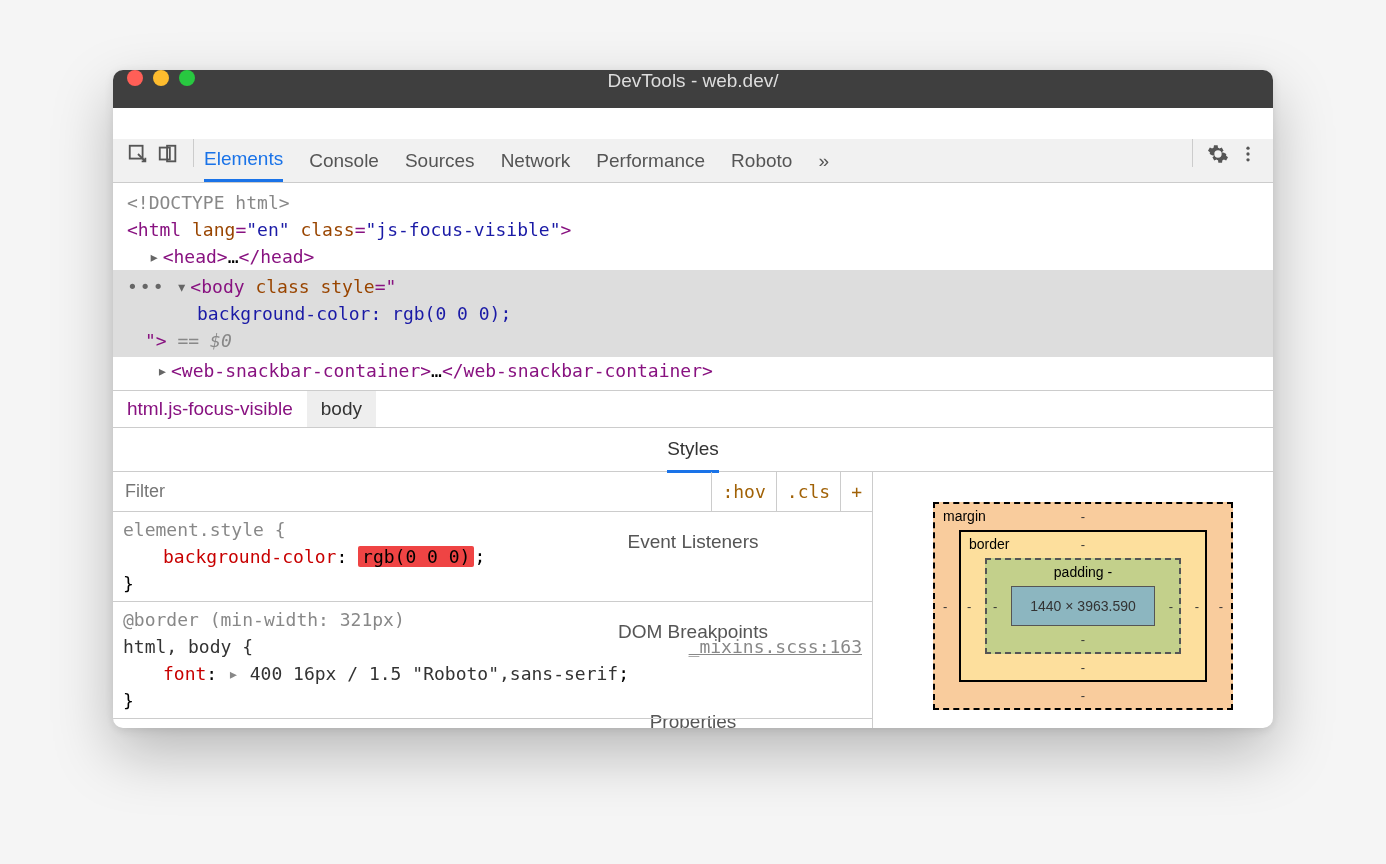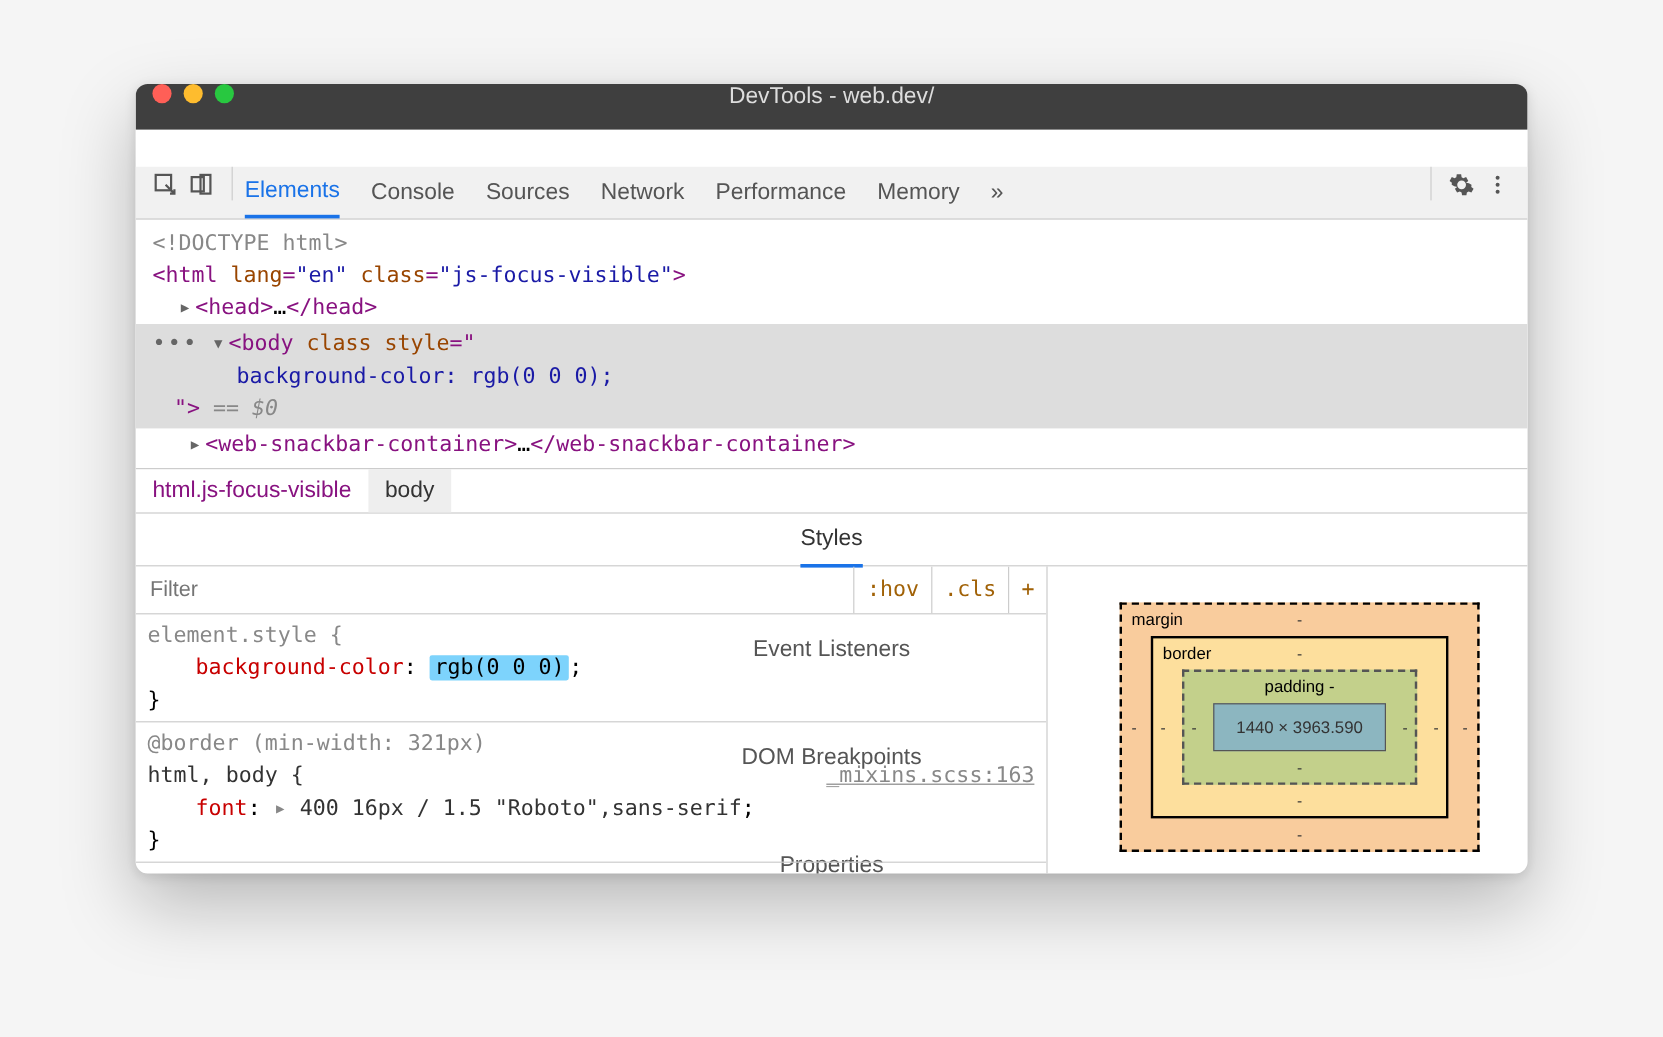--- a/index.html
+++ b/index.html
@@ -118,21 +118,21 @@
   .filter-btn {
     font-family: Menlo, Consolas, monospace;
     font-size: 18px; color: #a16207; padding: 0 10px; cursor: pointer;
     border-left: 1px solid #ccc; height: 100%;
     display: flex; align-items: center;
   }
   .rule-block { padding: 4px 10px; border-bottom: 1px solid #ccc; }
   .sel { color: #888; }
   .prop { color: #c80000; }
   .val-hl {
-    background: #7dd3fc; padding: 0 4px; border-radius: 2px;
+    background: #ef4444; padding: 0 4px; border-radius: 2px;
   }
   .val { color: #333; }
   .rule-source {
     float: right; text-decoration: underline; color: #888;
   }
   .box-model-panel {
     width: 400px; display: flex; align-items: flex-start;
     padding: 30px 0 0 60px;
   }
   .bm-margin {
@@ -190,21 +190,21 @@
           <rect x="11" y="3" width="9" height="17"></rect>
         </svg>
     </div>
     <div class="divider"></div>
     <div class="tabs">
       <div class="tab active">Elements</div>
       <div class="tab">Console</div>
       <div class="tab">Sources</div>
       <div class="tab">Network</div>
       <div class="tab">Performance</div>
-      <div class="tab">Memory</div>
+      <div class="tab">Roboto</div>
       <div class="tab">»</div>
     </div>
     <div class="spacer"></div>
     <div class="divider"></div>
     <div class="tool-icon">
       <svg width="22" height="22" viewBox="0 0 24 24" fill="#555">
           <path d="M12 8a4 4 0 100 8 4 4 0 000-8zm9 4a9 9 0 01-.2 1.9l2.1 1.6-2 3.5-2.5-1a7 7 0 01-1.6.9l-.4 2.6h-4l-.4-2.6a7 7 0 01-1.6-.9l-2.5 1-2-3.5 2.1-1.6A9 9 0 013 12a9 9 0 01.2-1.9L1.1 8.5l2-3.5 2.5 1a7 7 0 011.6-.9L7.6 2.5h4l.4 2.6a7 7 0 011.6.9l2.5-1 2 3.5-2.1 1.6A9 9 0 0121 12z"></path>
         </svg>
     </div>
     <div class="tool-icon">

